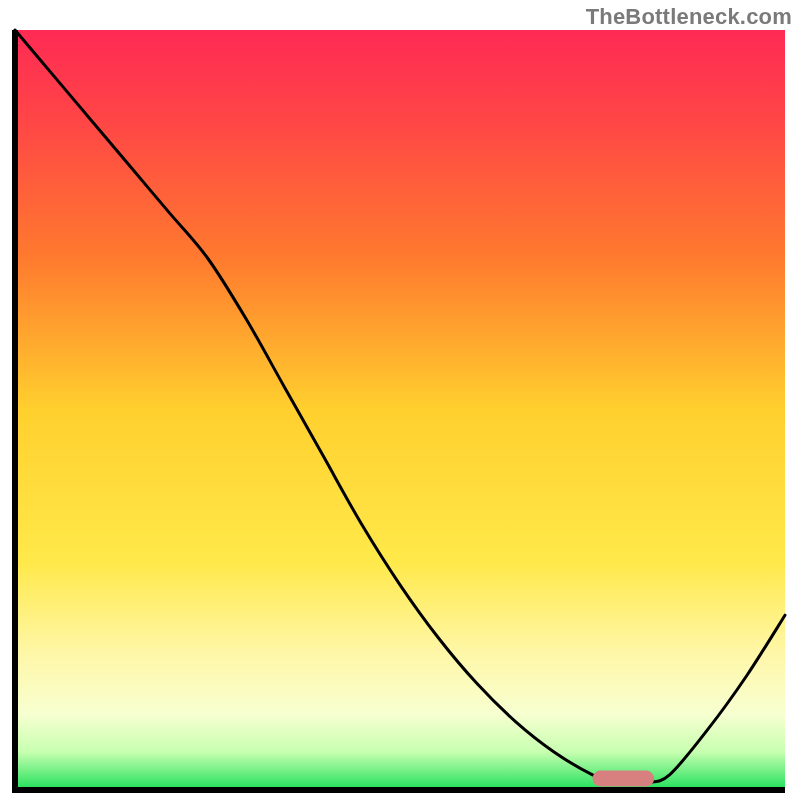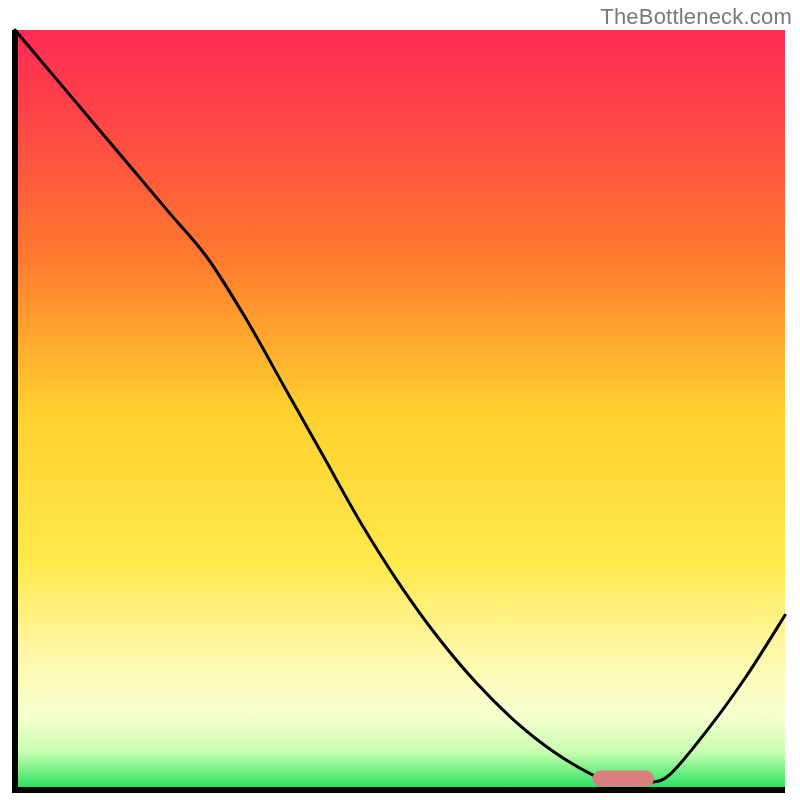--- a/index.html
+++ b/index.html
@@ -14,21 +14,21 @@
   #stage {
     position: relative;
     width: 800px;
     height: 800px;
   }
   #watermark {
     position: absolute;
     top: 4px;
     right: 8px;
     font-size: 22px;
-    font-weight: normal;
+    font-weight: bold;
     color: #7a7a7a;
     letter-spacing: 0.2px;
     user-select: none;
   }
   svg {
     position: absolute;
     top: 0;
     left: 0;
   }
 </style>

